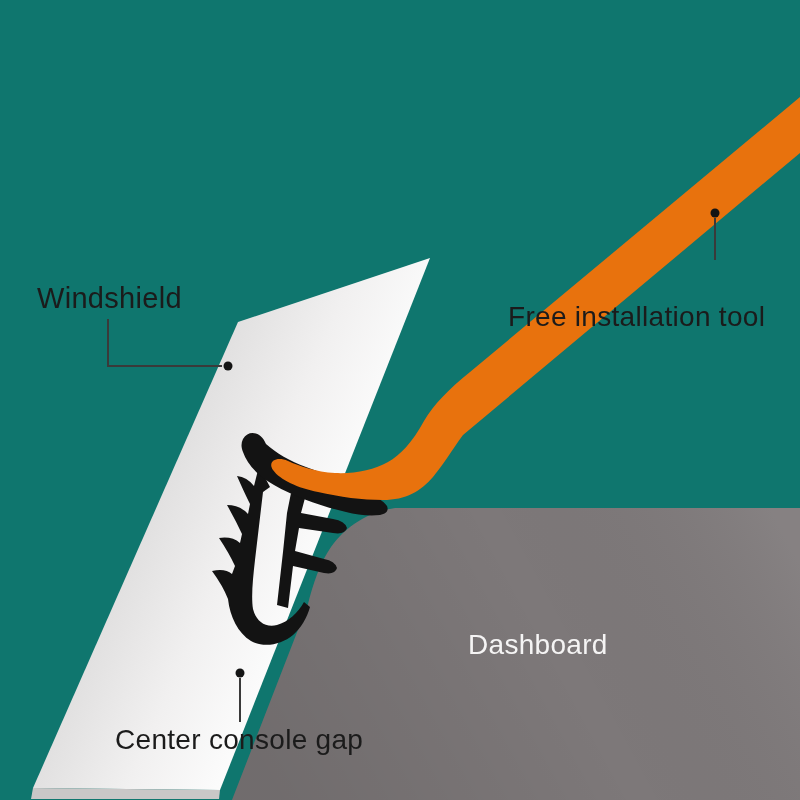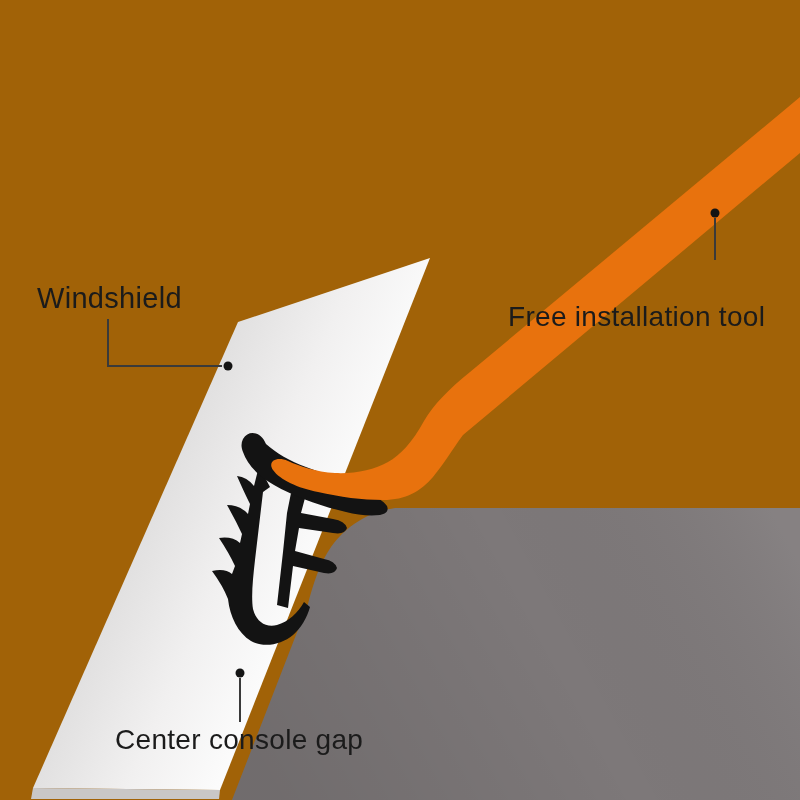--- a/index.html
+++ b/index.html
@@ -5,21 +5,21 @@
   html, body {
     margin: 0;
     padding: 0;
     background: #ffffff;
   }
   .stage {
     position: relative;
     width: 800px;
     height: 800px;
     overflow: hidden;
-    background: #a16207;
+    background: #0f766e;
     font-family: "Liberation Sans", sans-serif;
   }
   .stage svg {
     position: absolute;
     left: 0;
     top: 0;
   }
   .label {
     position: absolute;
     font-size: 28px;
@@ -70,15 +70,16 @@
 
     <line x1="715" y1="218" x2="715" y2="260" stroke="#3A3A3A" stroke-width="2"></line>
     <circle cx="715" cy="213" r="4.5" fill="#141414"></circle>
 
     <line x1="240" y1="678" x2="240" y2="722" stroke="#3A3A3A" stroke-width="2"></line>
     <circle cx="240" cy="673" r="4.5" fill="#141414"></circle>
   </svg>
 
   <div class="label label-windshield">Windshield</div>
   <div class="label label-tool">Free installation tool</div>
+  <div class="label label-dashboard">Dashboard</div>
   <div class="label label-gap">Center console gap</div>
 
 </div>
 
 </body></html>

